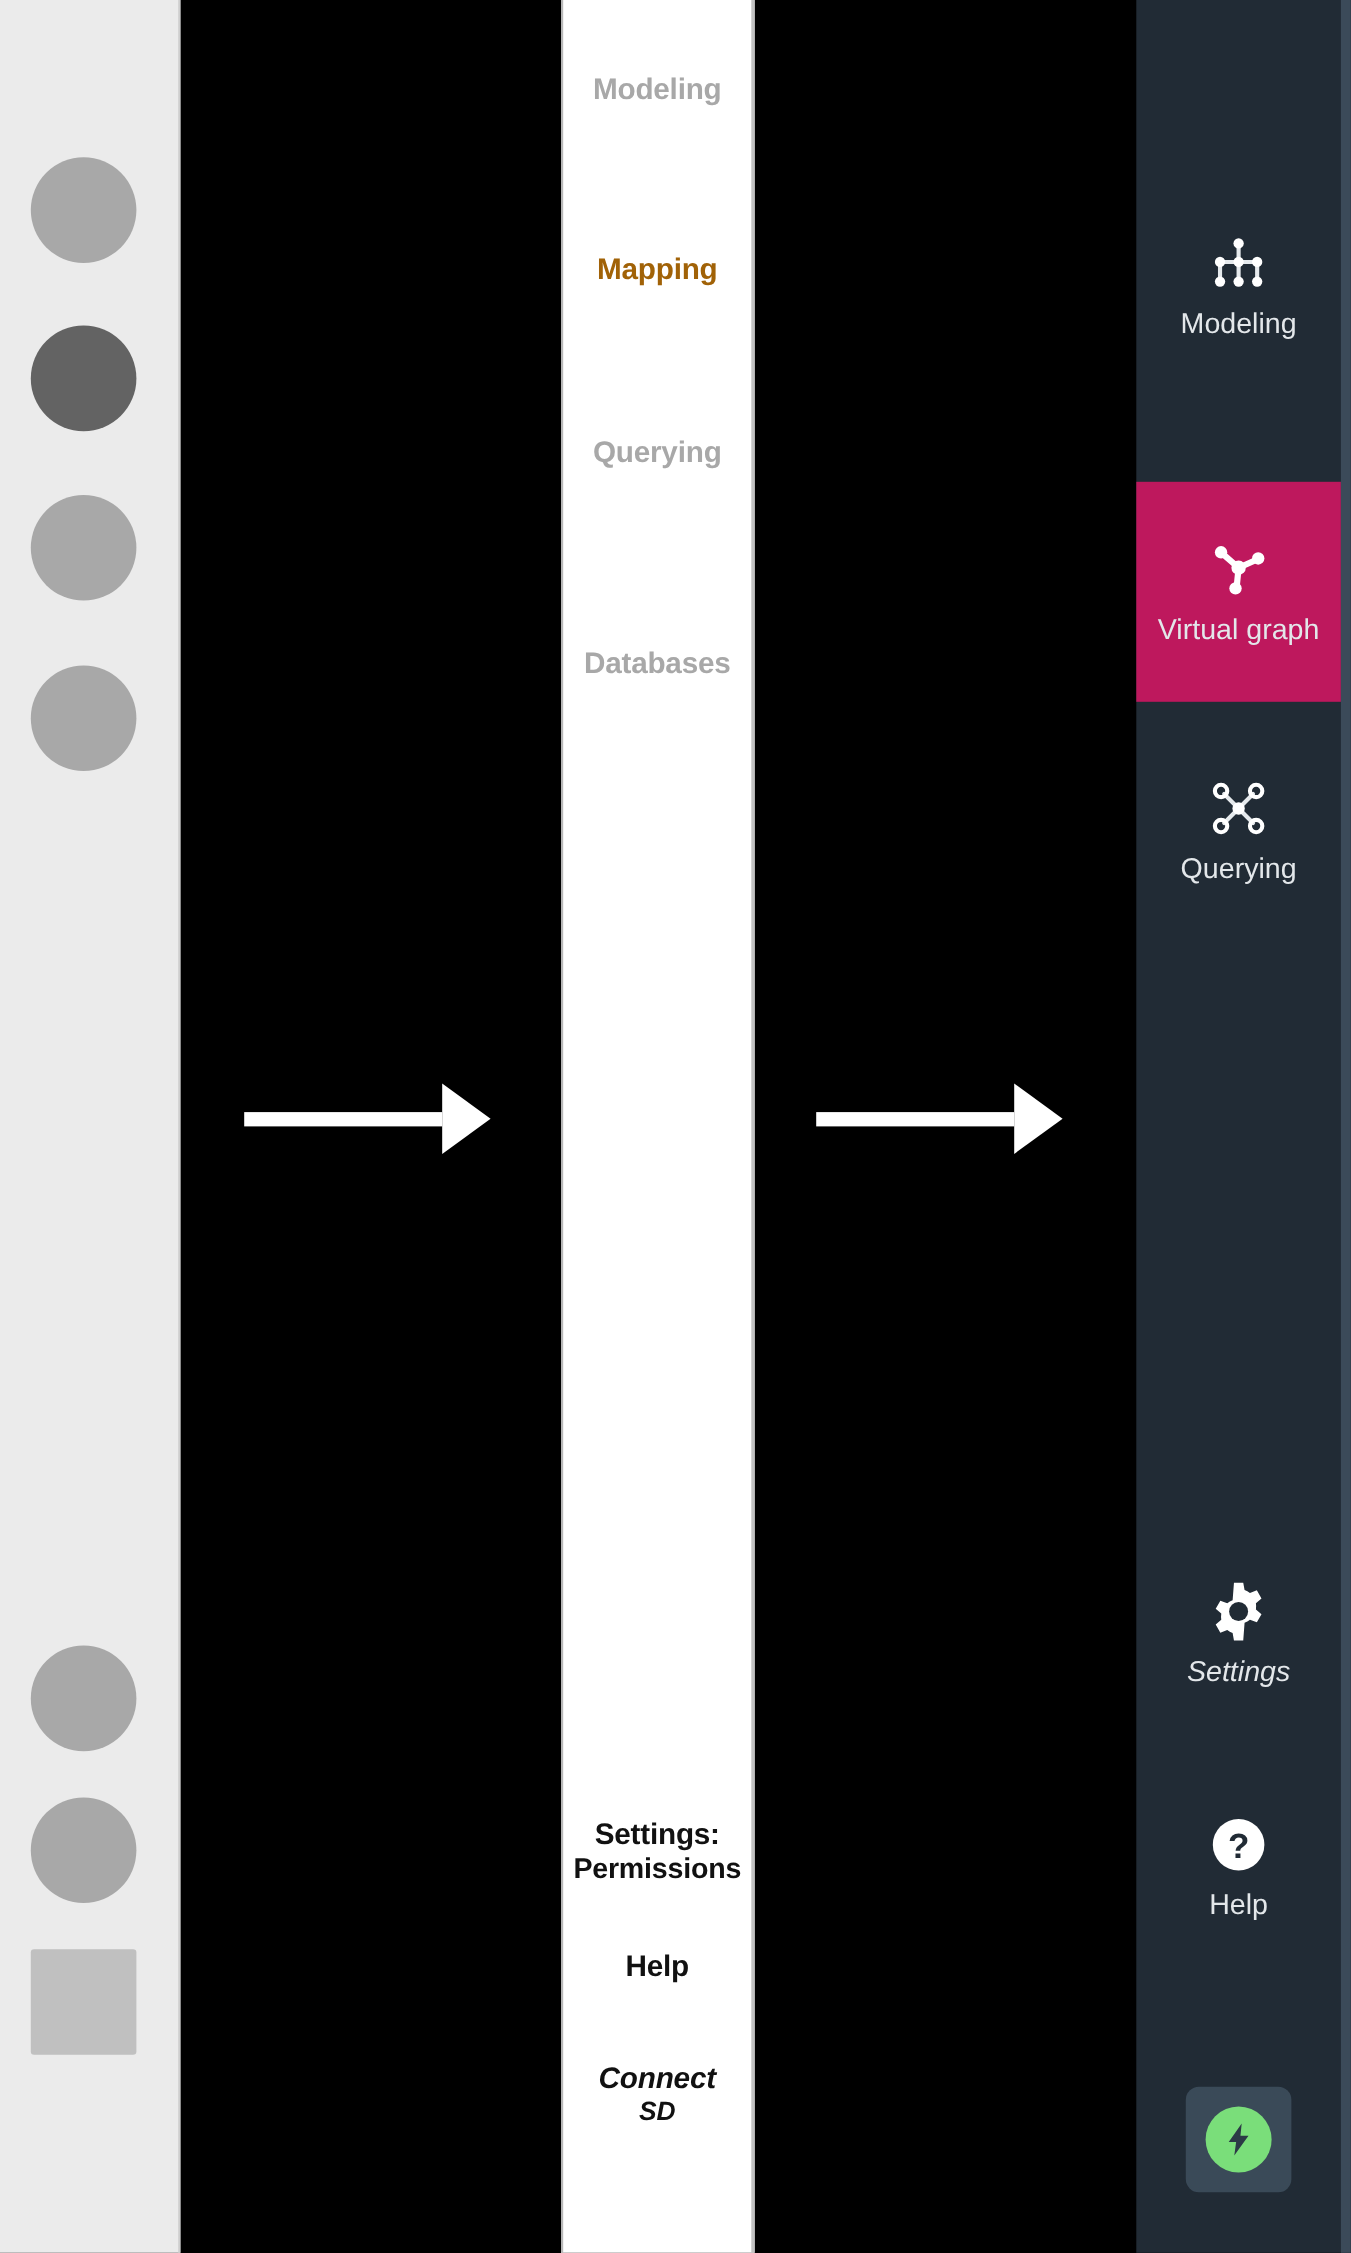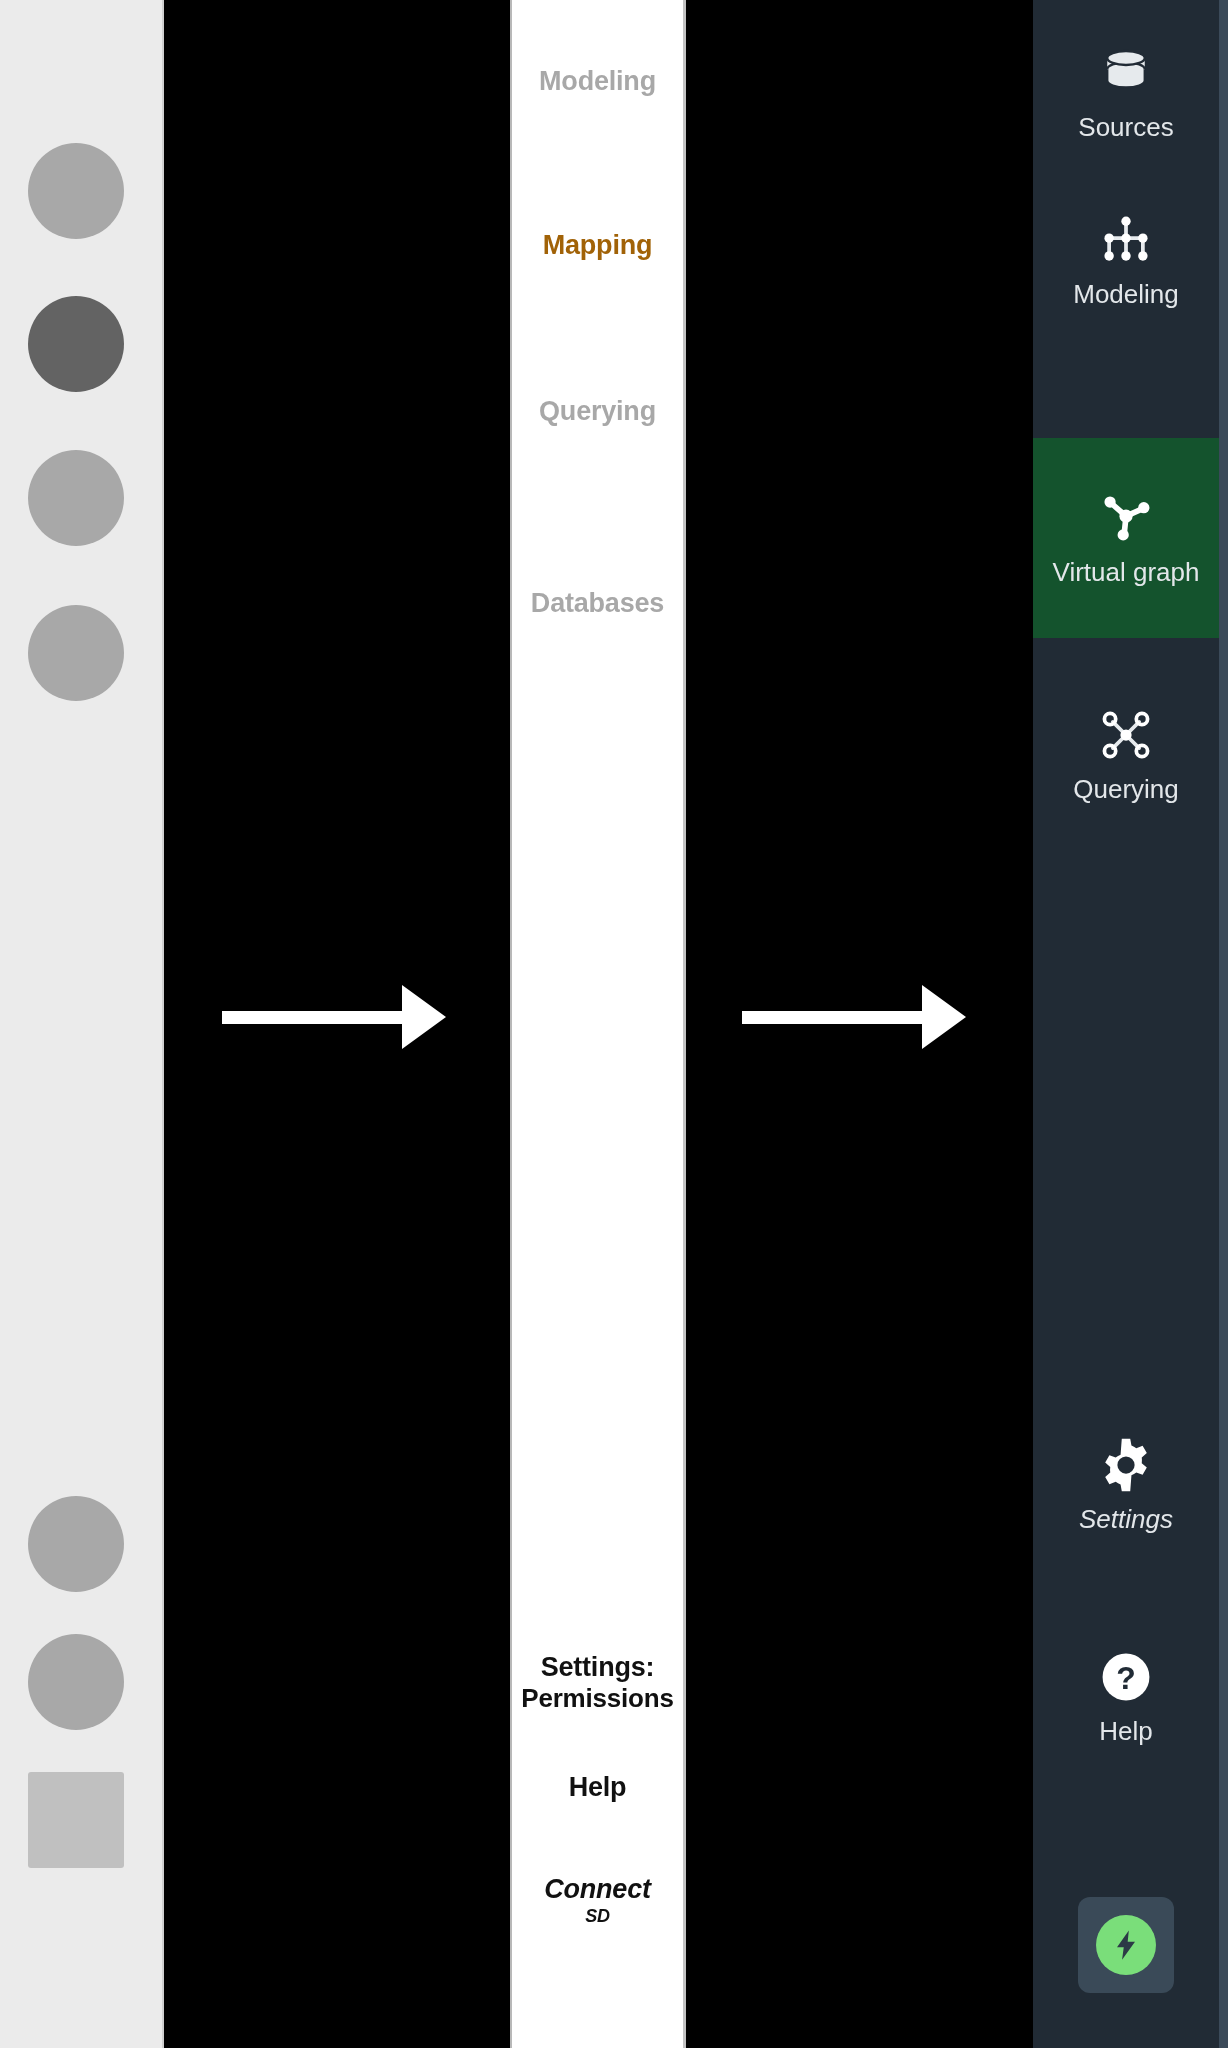--- a/index.html
+++ b/index.html
@@ -122,21 +122,21 @@
     position: absolute;
     left: 0;
     width: 186px;
     box-sizing: border-box;
     display: flex;
     flex-direction: column;
     align-items: center;
     justify-content: center;
   }
   .nav-item.selected {
-    background: #14532d;
+    background: #be185d;
   }
   .nav-icon {
     display: block;
     width: 60px;
     height: 60px;
   }
   .nav-label {
     display: block;
     margin-top: 10px;
     font-size: 26px;
@@ -214,44 +214,32 @@
       <span>Settings:</span>
       <span class="menu-sub">Permissions</span>
     </div>
 
     <div class="menu-item dark" style="top:1772px;">
       <span>Help</span>
     </div>
 
     <div class="menu-item dark" style="top:1874px;font-style:italic;">
       <span>Connect</span>
-      <span class="menu-sub" style="font-size:18px;text-align:center;">SD</span>
+      <span class="menu-sub" style="font-size:24px;text-align:center;">SD</span>
     </div>
 
   </div>
 
   <div class="arrow" style="left:742px; top:985px; width:224px;">
     <div class="shaft" style="width:180px;"></div>
     <div class="head" style="left:180px;"></div>
   </div>
 
   <div class="app-sidebar">
 
-    <div class="nav-item" style="top:18px;height:150px;">
-      <span class="nav-icon">
-        <svg viewBox="0 0 64 64" width="60" height="60" fill="none">
-          <ellipse cx="32" cy="16" rx="20" ry="7.5" fill="#e6eaed"></ellipse>
-          <path d="M12 16 v12 c0 4.2 9 7.5 20 7.5 s20-3.3 20-7.5 V16" fill="#e6eaed"></path>
-          <ellipse cx="32" cy="28" rx="20" ry="7.5" fill="#e6eaed" stroke="#212b35" stroke-width="2.5"></ellipse>
-          <path d="M12 28 v12 c0 4.2 9 7.5 20 7.5 s20-3.3 20-7.5 V28" fill="#e6eaed" stroke="#212b35" stroke-width="2.5" stroke-linejoin="round"></path>
-          <ellipse cx="32" cy="16" rx="20" ry="7.5" fill="#e6eaed" stroke="#212b35" stroke-width="2.5"></ellipse>
-        </svg>
-      </span>
-      <span class="nav-label">Sources</span>
-    </div>
 
     <div class="nav-item" style="top:185px;height:150px;">
       <span class="nav-icon">
         <svg viewBox="0 0 64 64" width="60" height="60">
           <g stroke="#e6eaed" stroke-width="4" stroke-linecap="round">
             <line x1="32" y1="12" x2="32" y2="48"></line>
             <line x1="14" y1="30" x2="50" y2="30"></line>
             <line x1="14" y1="30" x2="14" y2="48"></line>
             <line x1="50" y1="30" x2="50" y2="48"></line>
           </g>

